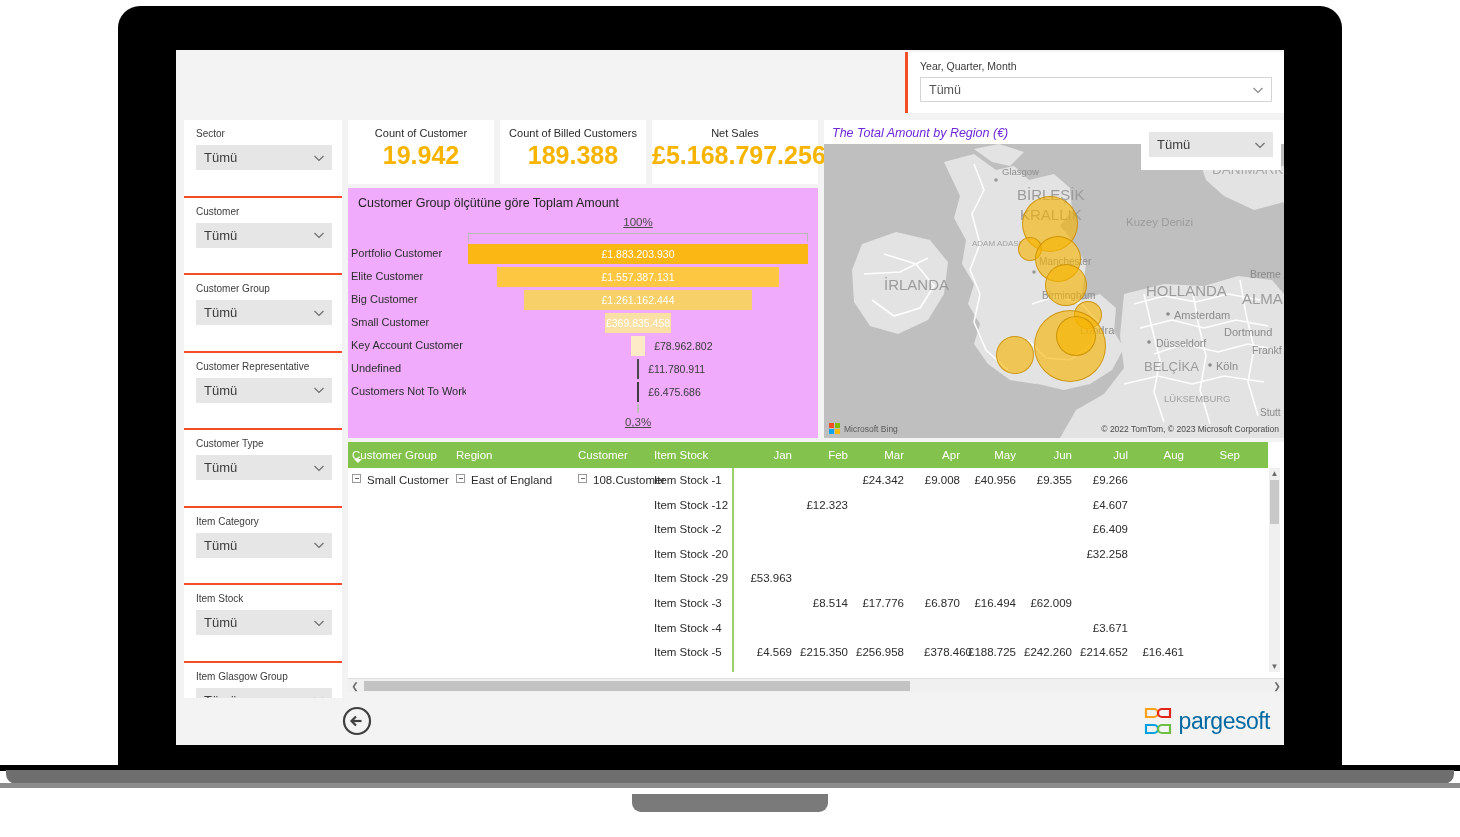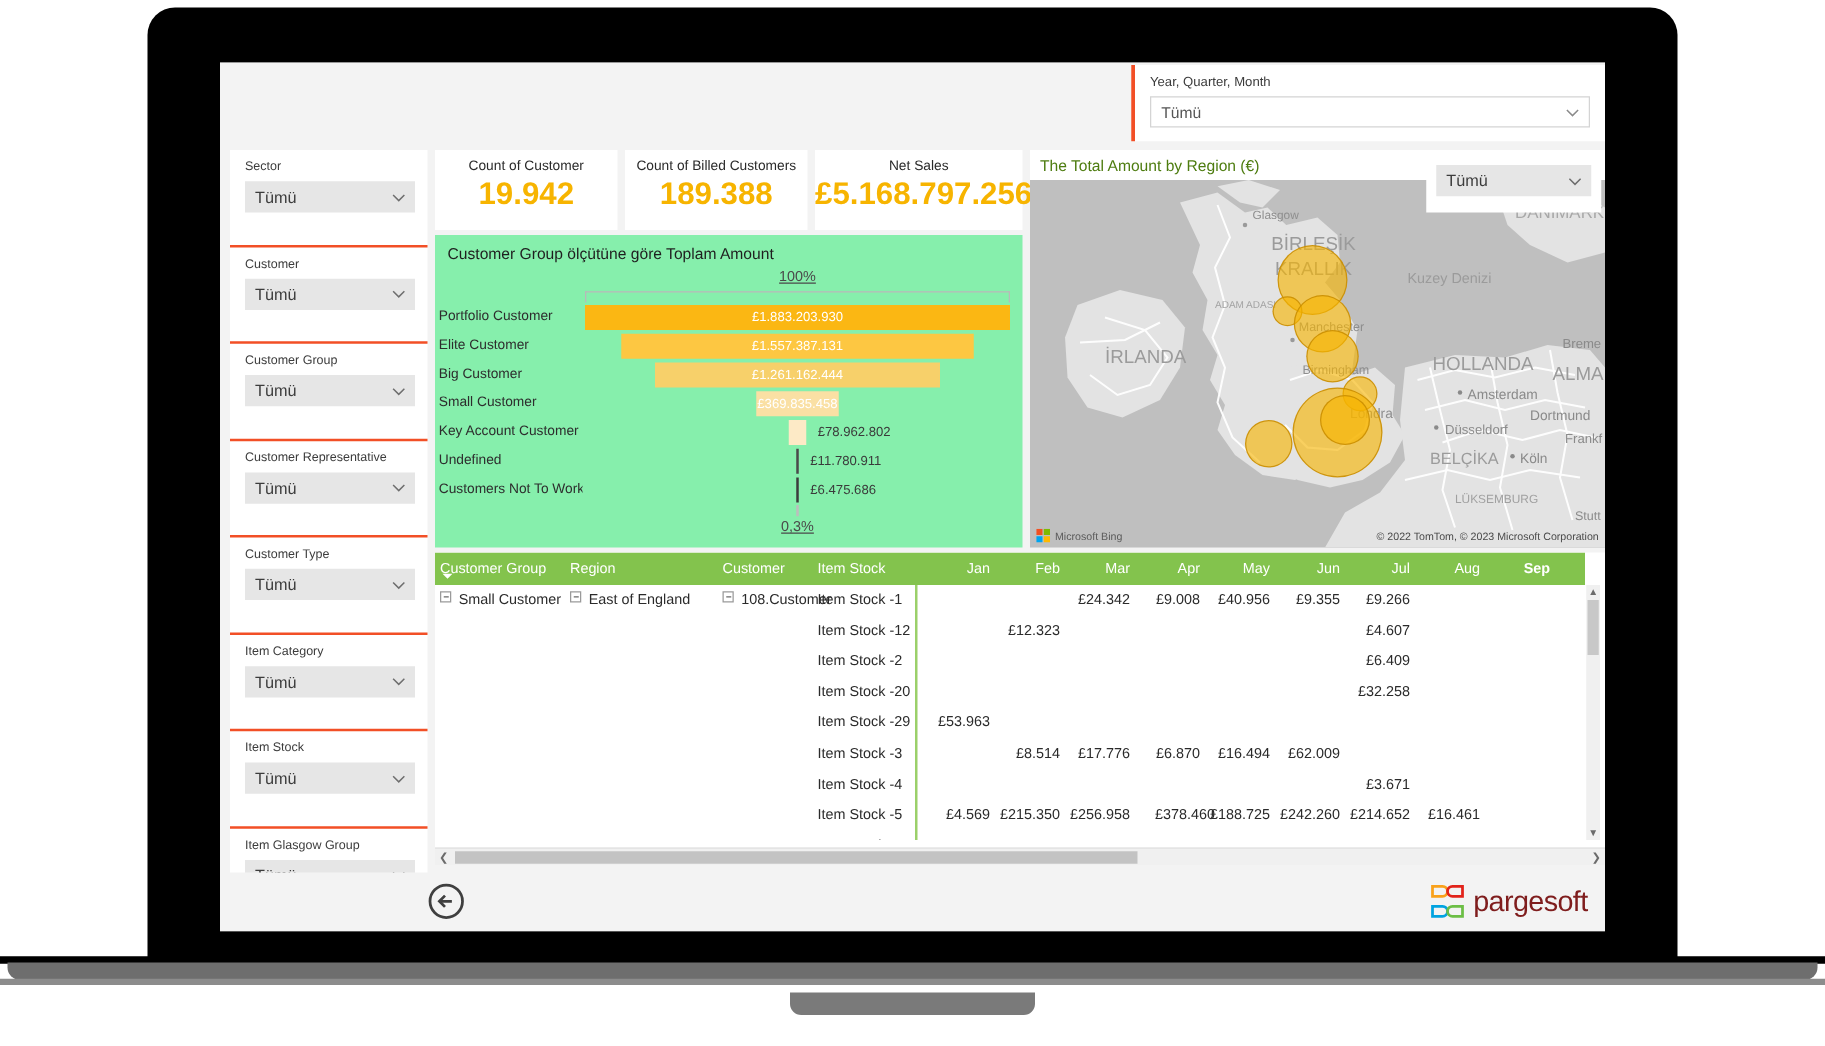--- a/index.html
+++ b/index.html
@@ -146,21 +146,21 @@
   .kpi .kpi-title { font-size: 11px; color: #2a2a2a; }
   .kpi .kpi-val { font-size: 25px; font-weight: bold; color: #f7b400; margin-top: 2px; }
   #kpi0 { left: 0px; width: 146px; }
   #kpi1 { left: 152px; width: 146px; }
   #kpi2 { left: 304px; width: 166px; }
 
   
   .funnel-panel {
     position: absolute; left: 172px; top: 138px;
     width: 470px; height: 250px;
-    background: #86efac;
+    background: #f0abfc;
     padding: 8px 10px 0 10px;
   }
   .funnel-title { font-size: 12.5px; color: #1f1f1f; }
   .funnel-axis-top {
     position: absolute; left: 120px; top: 28px;
     width: 340px;
     text-align: center;
     font-size: 11.5px; color: #4a4a4a;
     text-decoration: underline;
   }
@@ -213,21 +213,21 @@
     width: 2px; height: 9px; background: #bdbdbd;
   }
 
   
   .map-panel {
     position: absolute; left: 648px; top: 70px;
     width: 460px; height: 318px;
     background: #ffffff;
     padding: 6px 0 0 8px;
   }
-  .map-title { font-size: 12.5px; color: #4d7c0f; }
+  .map-title { font-size: 12.5px; color: #6d28d9; font-style: italic; }
   .map-canvas {
     position: absolute; left: 0; top: 24px;
     width: 460px; height: 294px;
     background: #bfbfbf;
     overflow: hidden;
   }
   .map-slicer {
     position: absolute; right: 3px; top: 2px;
     width: 140px; height: 48px;
     background: #ffffff;
@@ -357,21 +357,21 @@
   }
   .back-btn {
     position: absolute; left: 166px; top: 8px;
     width: 30px; height: 30px;
   }
   .brand {
     position: absolute; right: 14px; top: 9px;
     display: flex; align-items: center; gap: 7px;
   }
   .brand-word {
-    font-size: 23px; color: #7f1d1d; letter-spacing: -0.5px;
+    font-size: 23px; color: #0369a1; letter-spacing: -0.5px;
   }
 </style>
 </head>
 <body>
 
 <div id="laptop">
   <div class="laptop-body"></div>
   <div class="laptop-hinge"></div>
   <div class="laptop-base"></div>
   <div class="laptop-notch"></div>
@@ -667,21 +667,21 @@
             <div class="th" style="left: 230px;">Customer</div>
             <div class="th" style="left: 306px;">Item Stock</div>
             <div class="th" style="left: 392px; width: 52px; text-align: right;">Jan</div>
             <div class="th" style="left: 448px; width: 52px; text-align: right;">Feb</div>
             <div class="th" style="left: 504px; width: 52px; text-align: right;">Mar</div>
             <div class="th" style="left: 560px; width: 52px; text-align: right;">Apr</div>
             <div class="th" style="left: 616px; width: 52px; text-align: right;">May</div>
             <div class="th" style="left: 672px; width: 52px; text-align: right;">Jun</div>
             <div class="th" style="left: 728px; width: 52px; text-align: right;">Jul</div>
             <div class="th" style="left: 784px; width: 52px; text-align: right;">Aug</div>
-            <div class="th" style="left: 840px; width: 52px; text-align: right; font-weight: bold;">Sep</div>
+            <div class="th" style="left: 840px; width: 52px; text-align: right;">Sep</div>
             <div class="th" style="left: 896px; width: 52px; text-align: right;">Oct</div>
           </div>
         <div class="tbl-body" id="tbl-body">
           <div class="grid-vline"></div>
         <div class="trow">
               <div class="td" style="left: 4px;"><span class="expander"></span><span>Small Customer</span></div>
               <div class="td" style="left: 108px;"><span class="expander"></span><span>East of England</span></div>
               <div class="td" style="left: 230px;"><span class="expander"></span><span>108.Customer</span></div>
               <div class="td" style="left: 306px;">Item Stock -1</div>
               <div class="td num" style="left: 392px; width: 52px;"></div>

